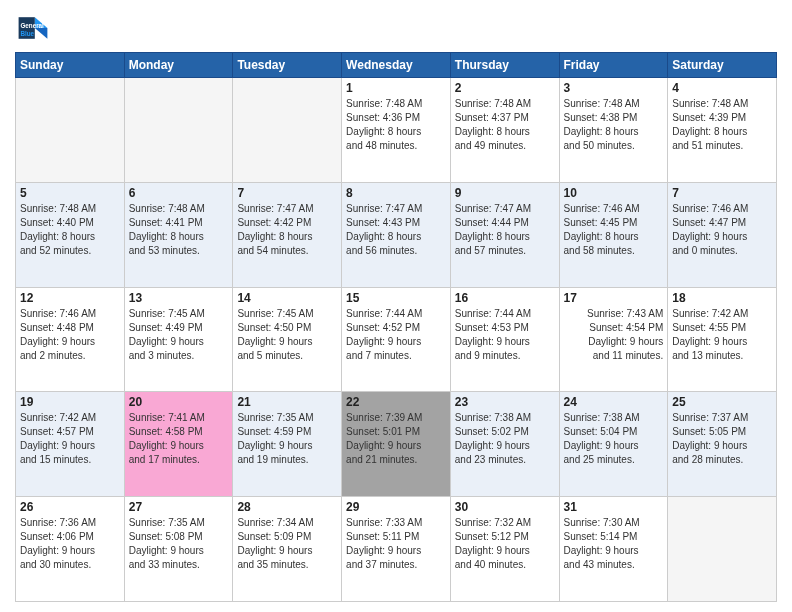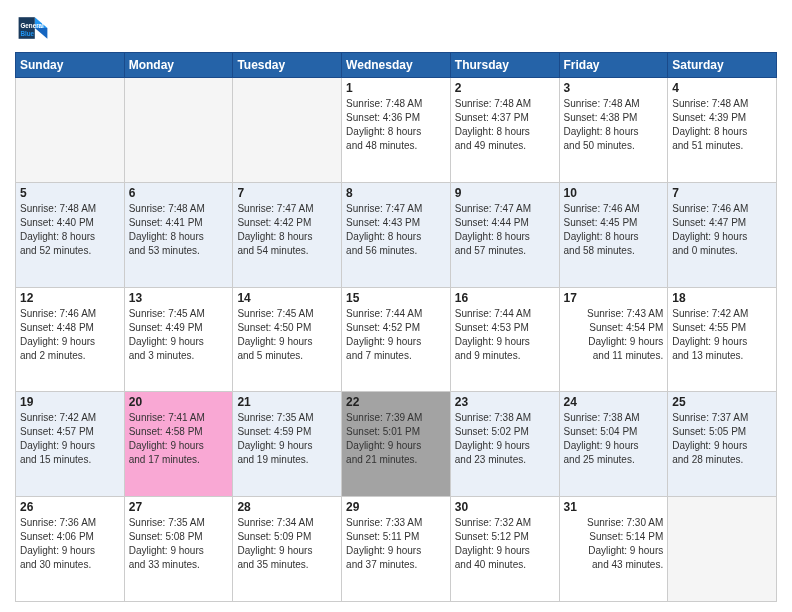--- a/index.html
+++ b/index.html
@@ -337,21 +337,21 @@
           </td>
           <td>
             <div class="day-num">30</div>
             <div class="day-info" style="white-space: pre-line;">Sunrise: 7:32 AM
 Sunset: 5:12 PM
 Daylight: 9 hours
 and 40 minutes.</div>
           </td>
           <td>
             <div class="day-num">31</div>
-            <div class="day-info" style="white-space: pre-line; text-align: right;">Sunrise: 7:30 AM
+            <div class="day-info" style="white-space: pre-line;">Sunrise: 7:30 AM
 Sunset: 5:14 PM
 Daylight: 9 hours
 and 43 minutes.</div>
           </td>
           <td class="empty"></td>
         </tr>
       </tbody>
   </table>
 </div>
 

